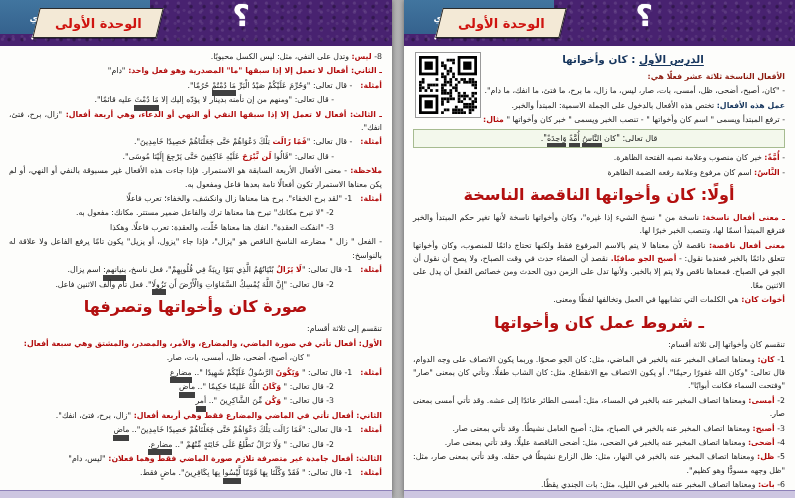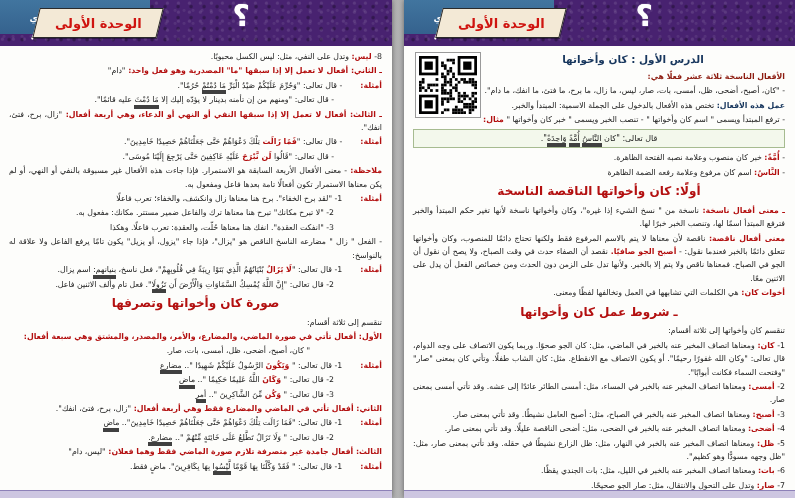--- a/index.html
+++ b/index.html
@@ -45,34 +45,34 @@
   .unit-slash{
     position:absolute;top:24px;right:356px;width:2px;height:16px;background:#fff;
     transform:rotate(22deg);z-index:2;
   }
 
   
   .content{padding:4px 10px 2px 9px;font-size:7.8px;line-height:1.72;color:#1b1b1b;}
   .content p.ln{margin:0 0 1px;text-align:justify;text-align-last:right;}
   .content p.center-red{
     margin:2px 0;text-align:center;text-align-last:center;
-    color:#c01212;font-weight:bold;font-size:12px;
+    color:#c01212;font-weight:bold;font-size:16px;
   }
   .content p.lesson-title{
     margin:0 0 2px;text-align:center;text-align-last:center;
     font-size:10.5px;font-weight:bold;color:#17365d;
   }
   .sg-k{color:#1b1b1b;}
   .sg-m{color:#8d1c10;font-weight:bold;}
   .sg-r{color:#b31010;font-weight:bold;}
   .sg-ru{color:#b31010;font-weight:bold;text-underline-offset:2px;}
   .sg-b{color:#17365d;font-weight:bold;}
-  .sg-bu{color:#17365d;font-weight:bold;text-underline-offset:2px;margin-top:18px;}
-  .sg-ku{color:#1b1b1b;border-bottom:4px solid #404040;padding-bottom:.5px;}
-  .sg-lbl{color:#b31010;font-weight:bold;margin-left:18px;}
+  .sg-bu{color:#17365d;font-weight:bold;text-decoration:underline;text-underline-offset:2px;margin-top:18px;}
+  .sg-ku{color:#1b1b1b;border-bottom:6px solid #404040;padding-bottom:.5px;}
+  .sg-lbl{color:#b31010;font-weight:bold;margin-left:8px;}
 
   .quran-box{
     overflow:hidden;background:#f3f8ec;border:1px solid #a6bb90;
     padding:2px 6px;margin:2px 0 3px;text-align:center;font-size:8px;
   }
 
   .qr-wrap{
     float:left;width:58px;height:58px;background:#fff;border:1px solid #9a9a9a;
     padding:3px;margin:2px 0 4px 2px;
   }

